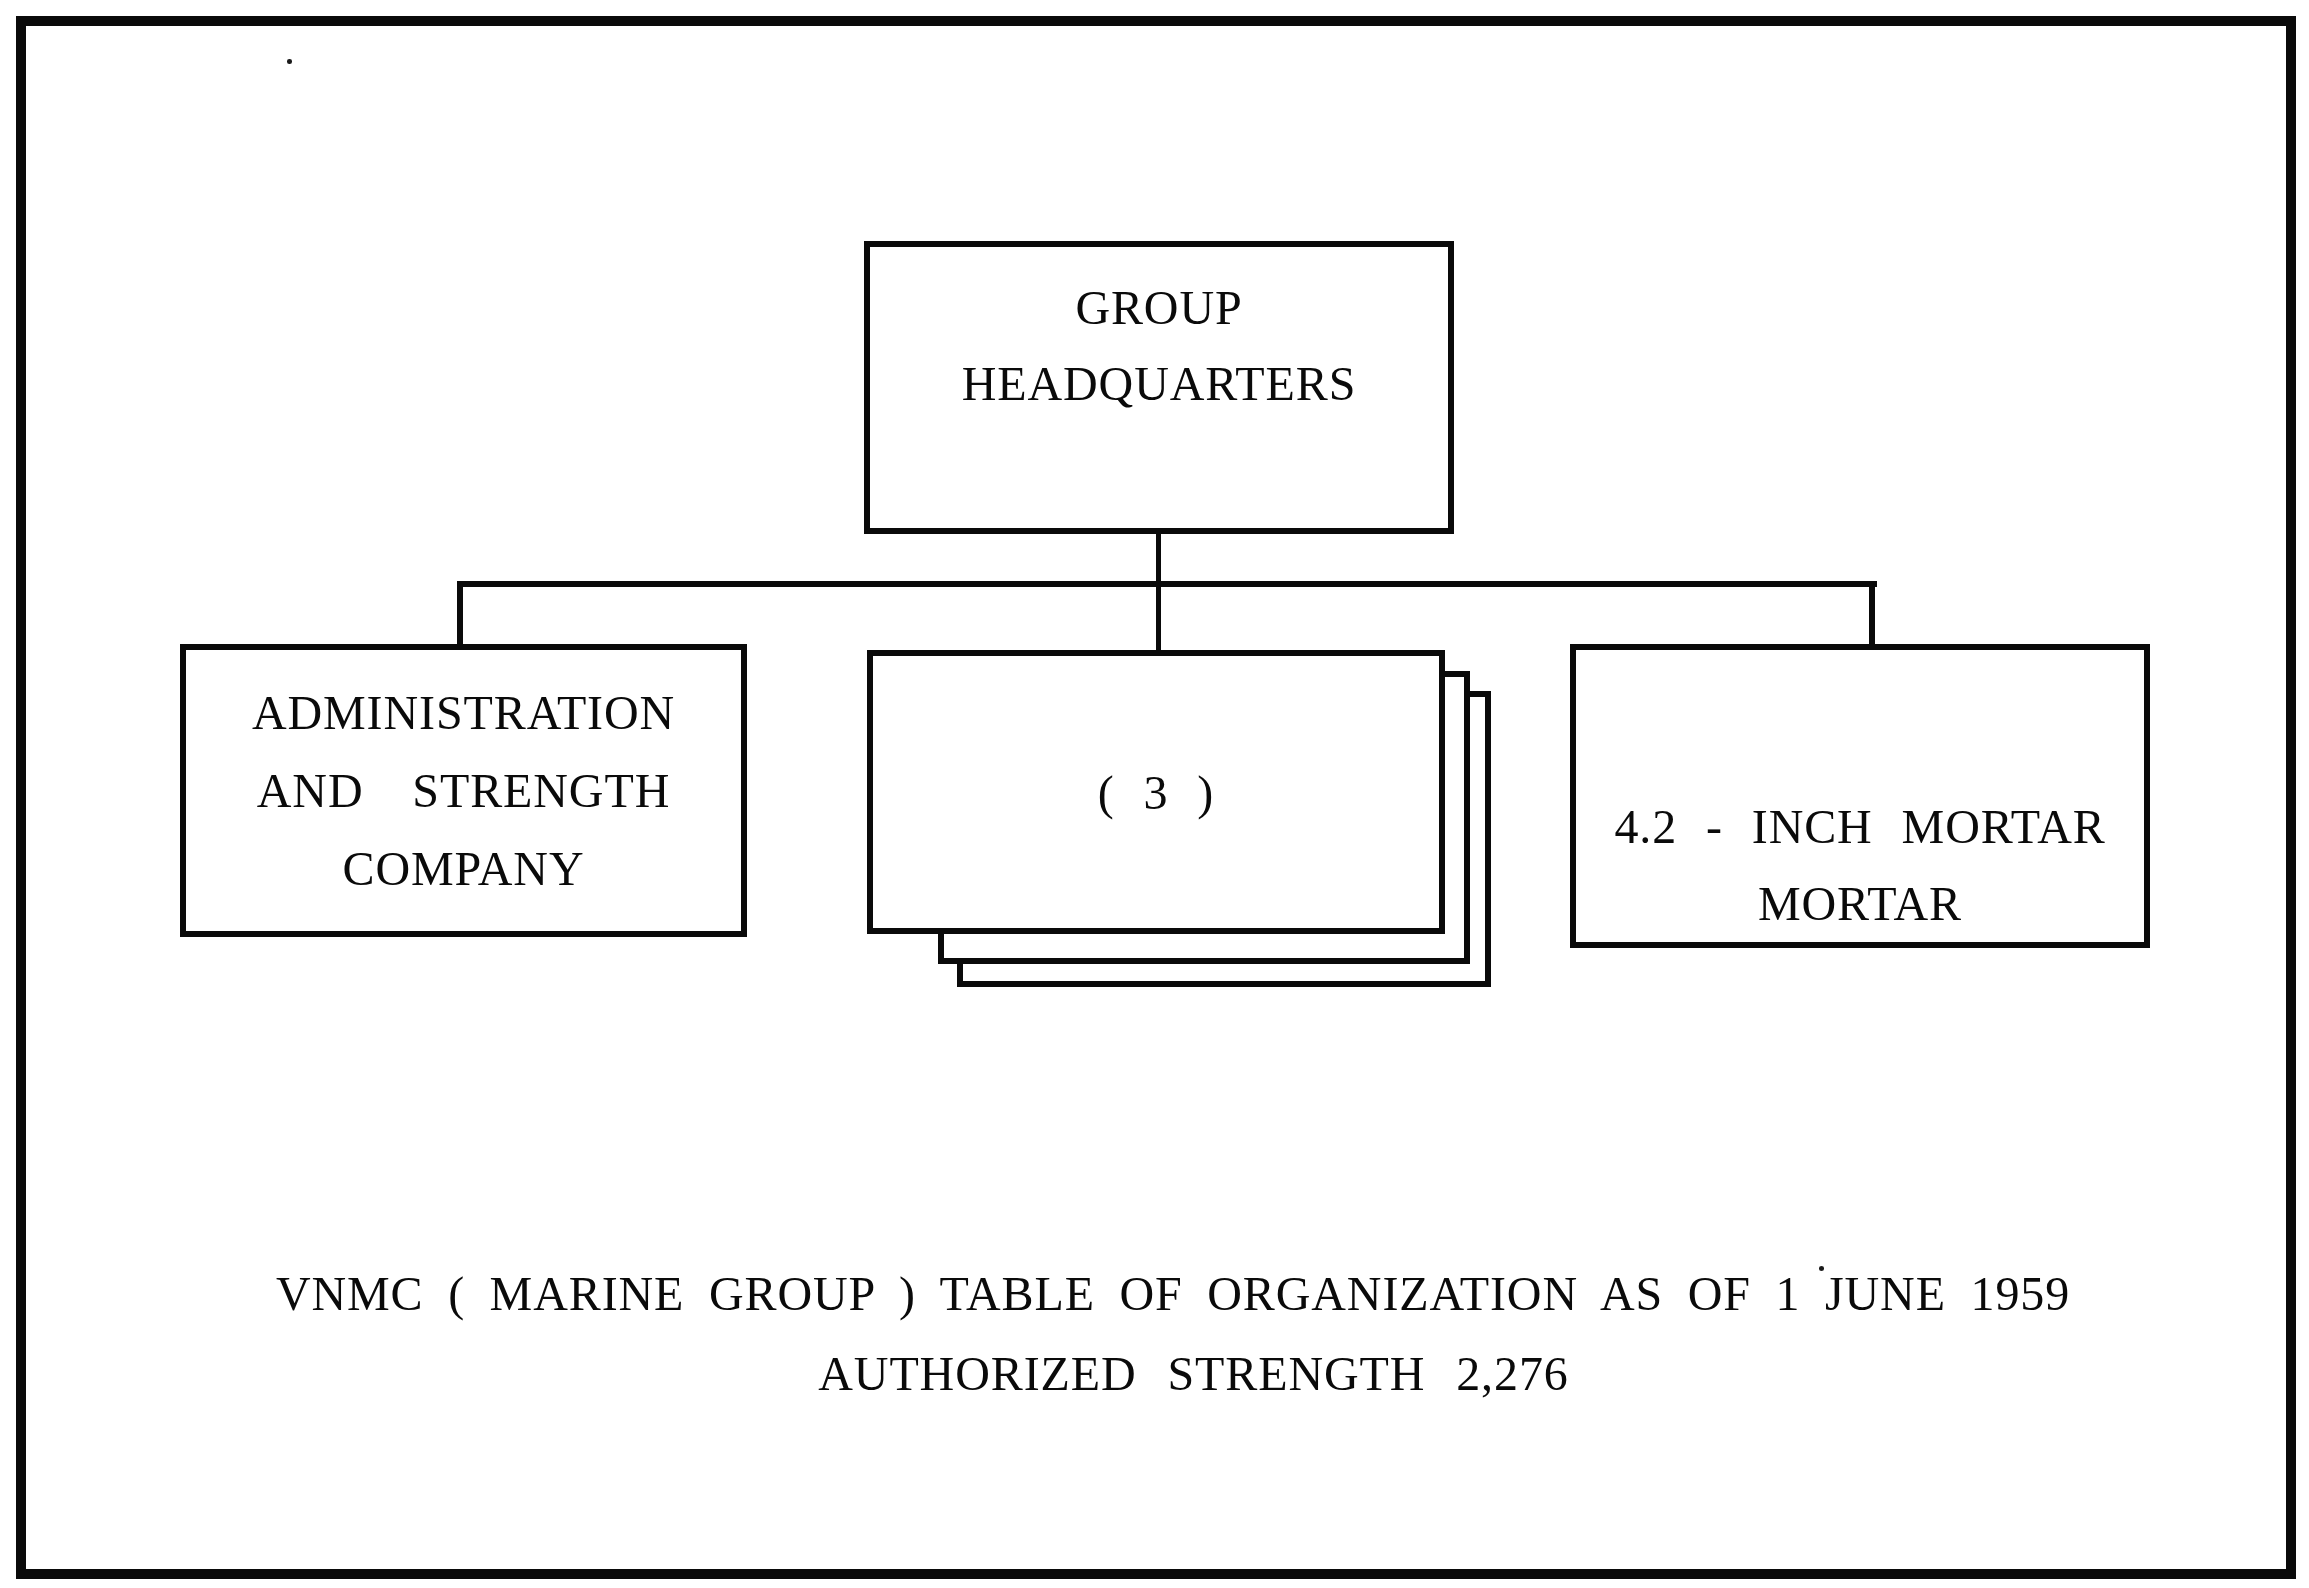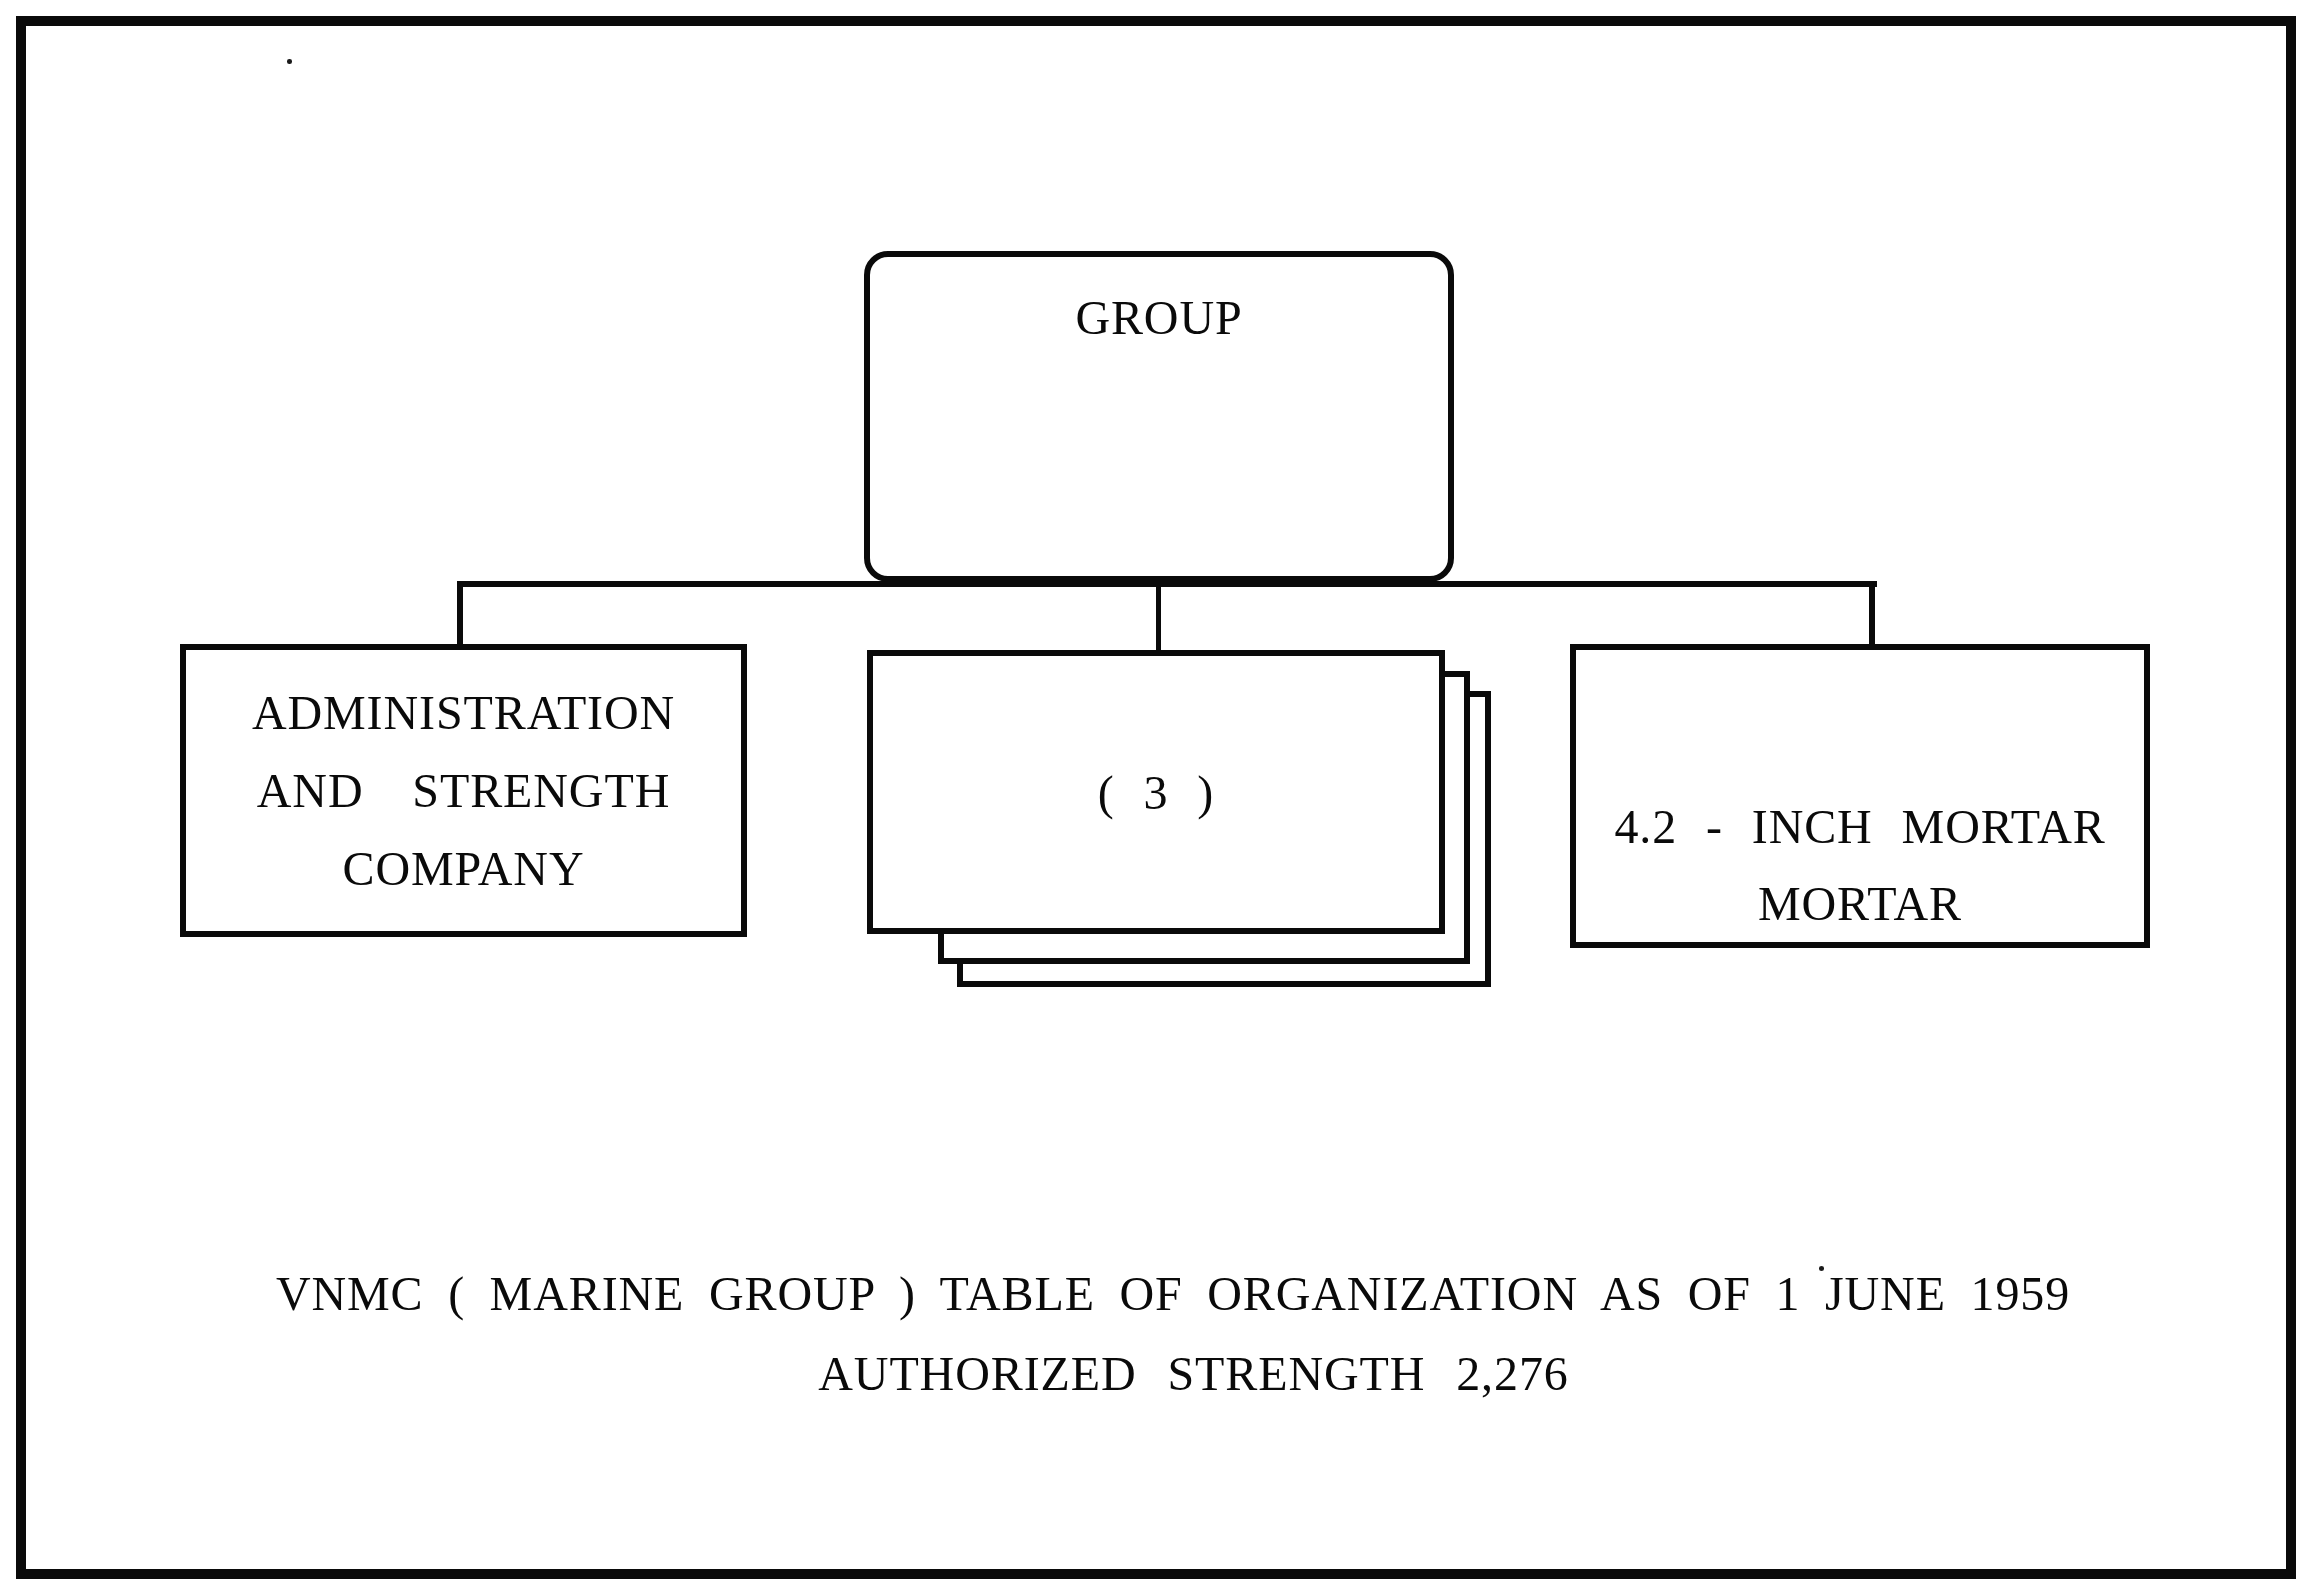--- a/index.html
+++ b/index.html
@@ -82,22 +82,23 @@
 
   <div class="speck" style="left:287px;top:59px;width:4.5px;height:4.5px;"></div>
   <div class="speck" style="left:1819px;top:1266px;width:5.4px;height:4.5px;"></div>
 
   <div class="vline" style="left:1156px;top:533px;width:5.4px;height:54px;"></div>
   <div class="hline" style="left:457px;top:581px;width:1420px;height:6.3px;"></div>
   <div class="vline" style="left:457px;top:581px;width:6.3px;height:68px;"></div>
   <div class="vline" style="left:1156px;top:581px;width:5.4px;height:74px;"></div>
   <div class="vline" style="left:1869px;top:581px;width:6.3px;height:67px;"></div>
 
-  <div class="box box-hq" style="left:864px;top:251px;width:590px;height:331px;border-radius:24px;">
+  <div class="box box-hq" style="left:864px;top:241px;width:590px;height:293px;">
     <div class="box-line">GROUP</div>
+    <div class="box-line">HEADQUARTERS</div>
   </div>
 
   <div class="box box-admin" style="left:180px;top:644px;width:567px;height:293px;">
     <div class="box-line">ADMINISTRATION</div>
     <div class="box-line line-and-service">AND STRENGTH</div>
     <div class="box-line">COMPANY</div>
   </div>
 
   <div class="stack-box" style="left:957px;top:691px;width:534px;height:296px;"></div>
   <div class="stack-box" style="left:938px;top:671px;width:532px;height:293px;"></div>

